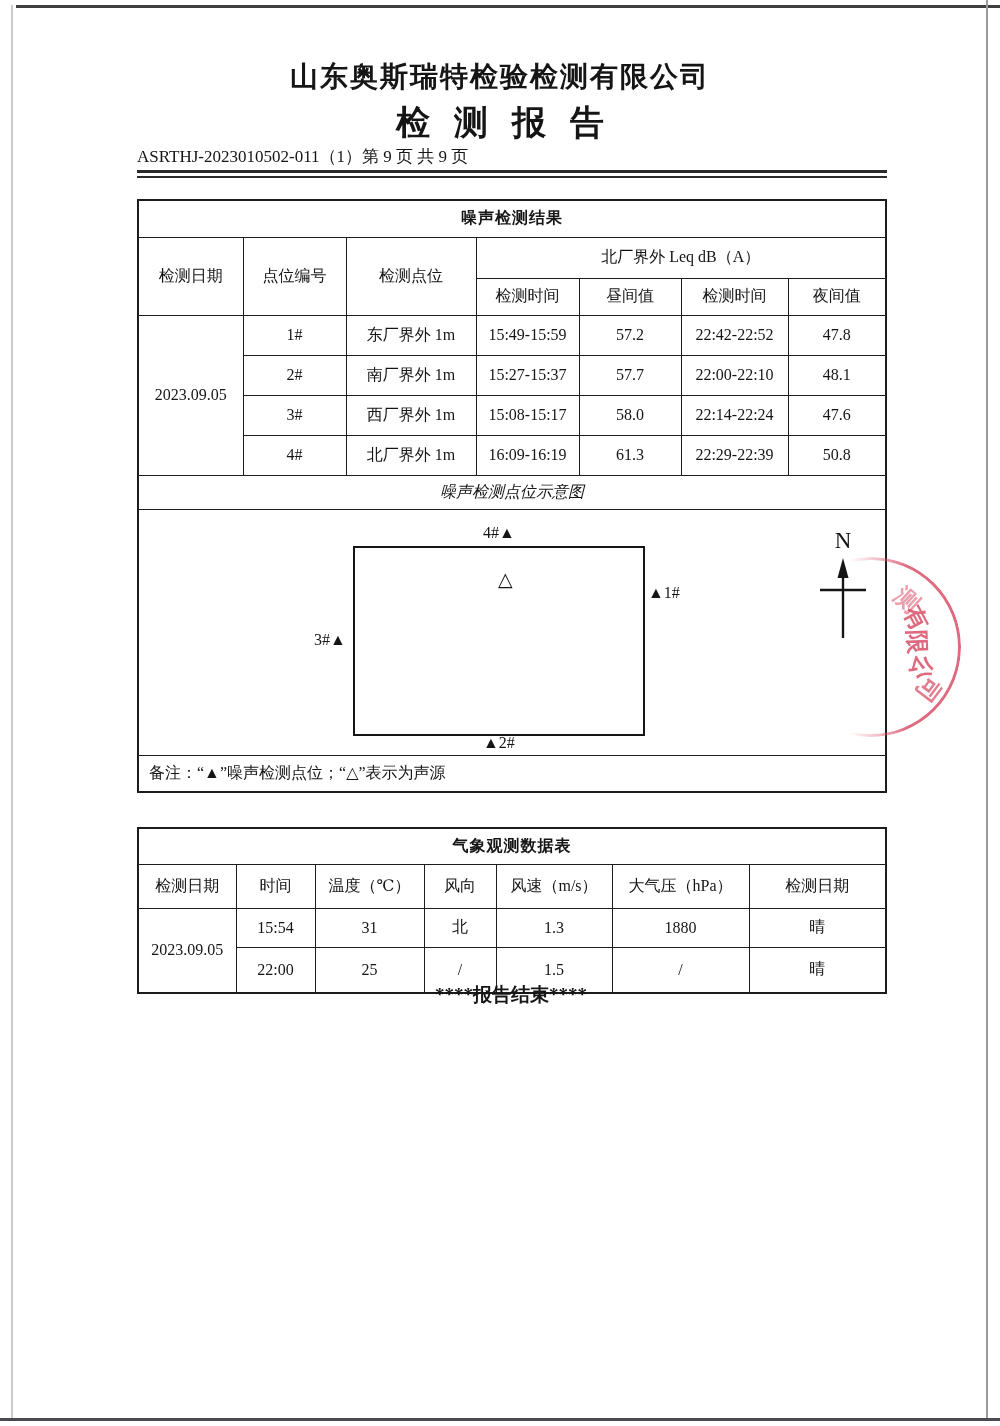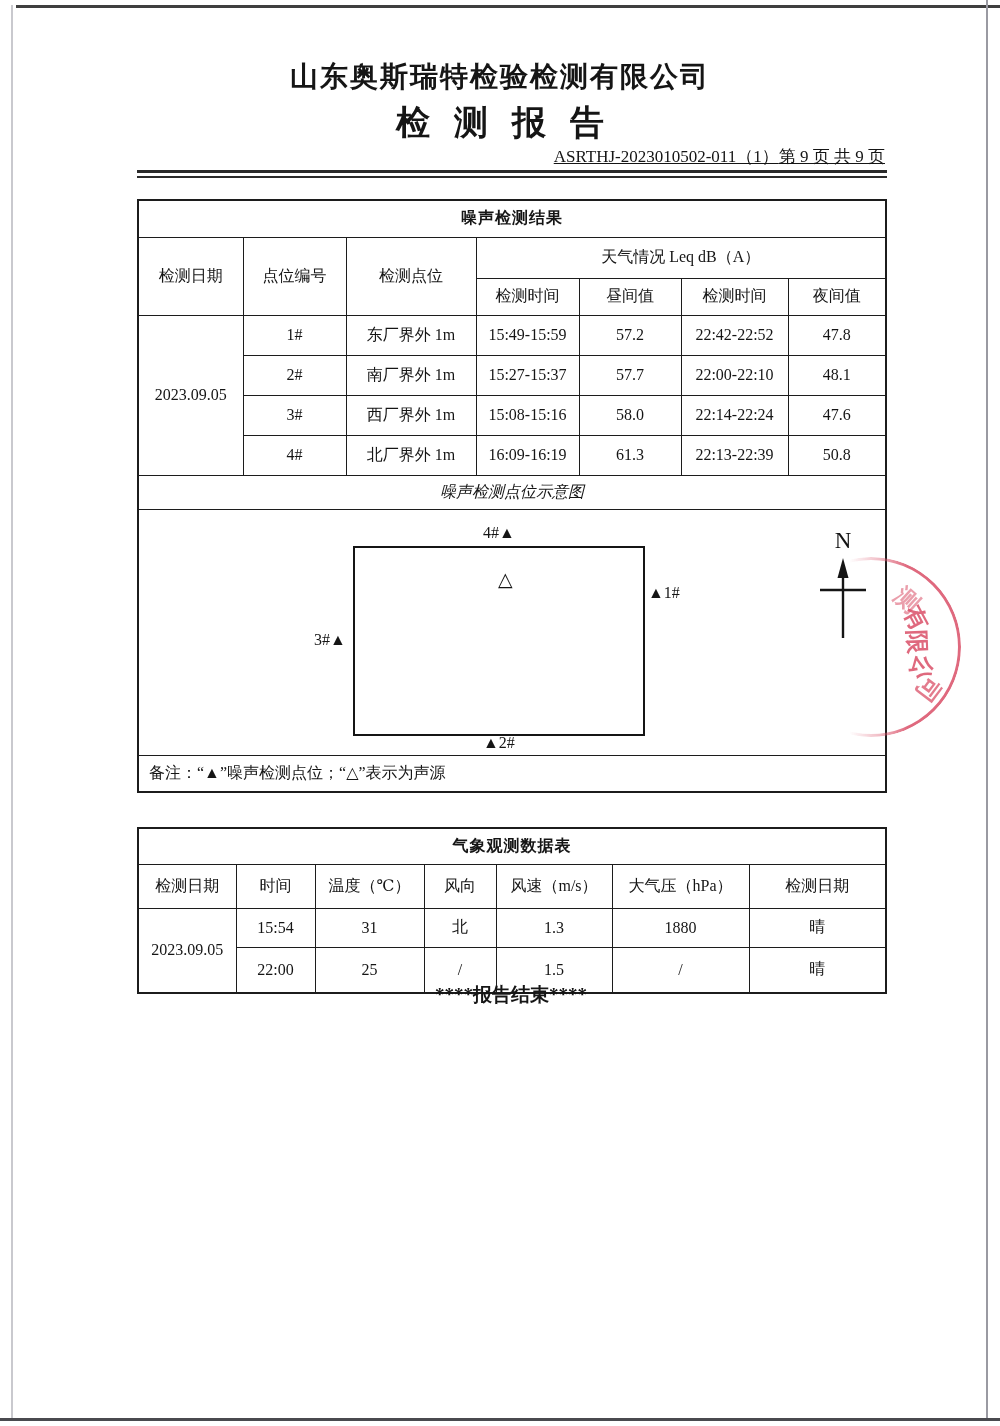--- a/index.html
+++ b/index.html
@@ -15,21 +15,21 @@
   .edge-left{left:11px;top:5px;width:2px;bottom:8px;background:#c9c9ce;}
   .edge-right{right:12px;top:0;width:2px;bottom:6px;background:#9a9aa2;}
   .edge-bottom{left:0;right:0;bottom:5px;height:3px;background:#4a4a4f;}
 
   
   .company{left:0;top:58px;width:1000px;text-align:center;
     font-size:28px;font-weight:bold;letter-spacing:2px;}
   .doc-title{left:12px;top:100px;width:1000px;text-align:center;
     font-size:34px;font-weight:bold;letter-spacing:24px;}
   .meta{left:137px;top:145px;width:748px;display:flex;
-    justify-content:flex-end;align-items:baseline;font-size:17px;text-decoration:underline;}
+    justify-content:flex-start;align-items:baseline;font-size:17px;}
   .double-rule{left:137px;top:170px;width:750px;height:3px;
     border-top:3px solid #2b2b2b;border-bottom:2px solid #2b2b2b;}
 
   
   table{border-collapse:collapse;table-layout:fixed;}
   .t1{left:137px;top:199px;width:748px;}
   .t2{left:137px;top:818px;width:748px;margin-top:9px;}
   .t1,.t2{position:absolute;border:2px solid #1c1c1c;}
   .t1 td,.t2 td{border:1px solid #1c1c1c;text-align:center;
     font-size:16px;padding:0;vertical-align:middle;}
@@ -102,21 +102,21 @@
         <col style="width:98px">
     </colgroup>
     <tbody>
         <tr class="h37">
       <td colspan="7" class="title-cell">噪声检测结果</td>
     </tr>
     <tr class="h41">
       <td rowspan="2">检测日期</td>
       <td rowspan="2">点位编号</td>
       <td rowspan="2">检测点位</td>
-      <td colspan="4">天气情况 Leq dB（A）</td>
+      <td colspan="4">北厂界外 Leq dB（A）</td>
     </tr>
     <tr class="h37">
       <td>检测时间</td>
       <td>昼间值</td>
       <td>检测时间</td>
       <td>夜间值</td>
     </tr>
     <tr class="h40">
       <td rowspan="4">2023.09.05</td>
       <td>1#</td>
@@ -130,31 +130,31 @@
       <td>2#</td>
       <td>南厂界外 1m</td>
       <td>15:27-15:37</td>
       <td>57.7</td>
       <td>22:00-22:10</td>
       <td>48.1</td>
     </tr>
     <tr class="h40">
       <td>3#</td>
       <td>西厂界外 1m</td>
-      <td>15:08-15:16</td>
+      <td>15:08-15:17</td>
       <td>58.0</td>
       <td>22:14-22:24</td>
       <td>47.6</td>
     </tr>
     <tr class="h40">
       <td>4#</td>
       <td>北厂界外 1m</td>
       <td>16:09-16:19</td>
       <td>61.3</td>
-      <td>22:13-22:39</td>
+      <td>22:29-22:39</td>
       <td>50.8</td>
     </tr>
     <tr class="h34">
       <td colspan="7">噪声检测点位示意图</td>
     </tr>
     <tr>
       <td colspan="7" class="diagram-cell">
         <div class="diagram">
           <div class="plant-rect"></div>
           <span class="dlabel dl-top">4#▲</span>

